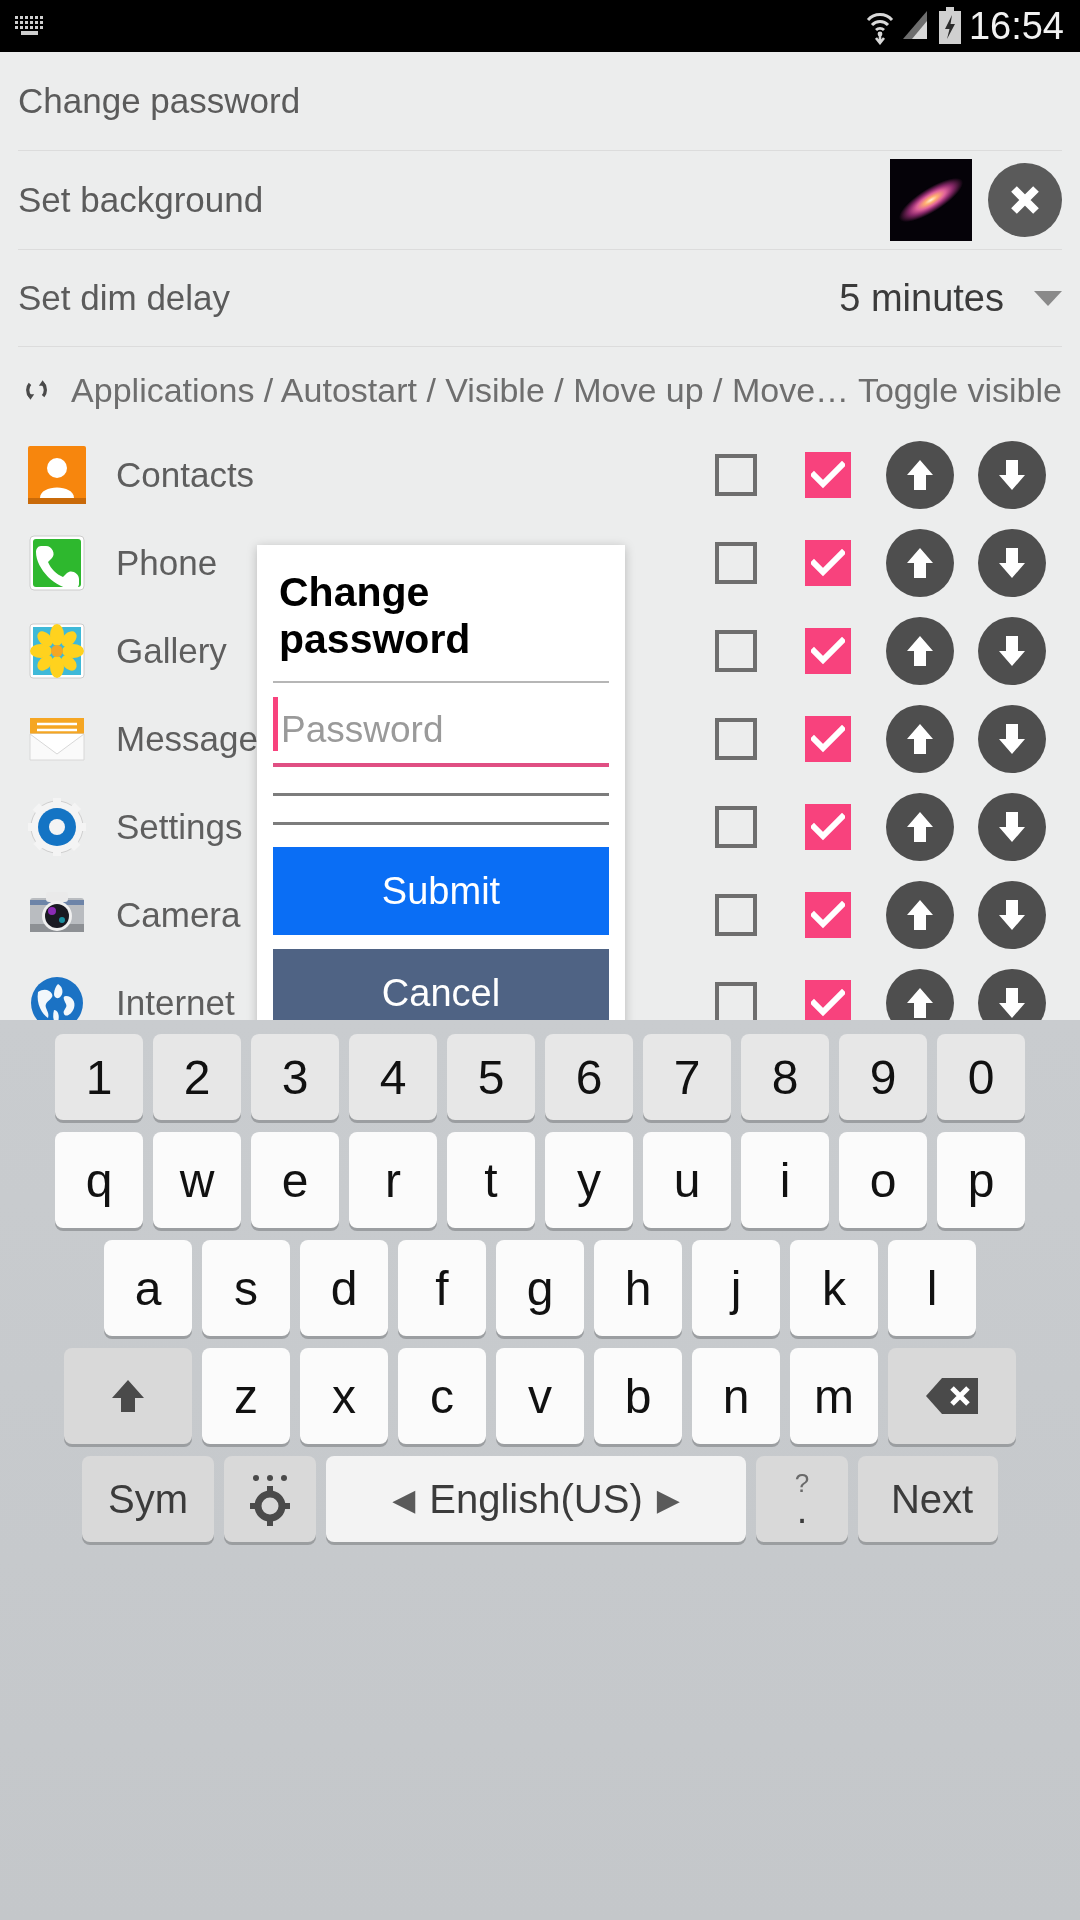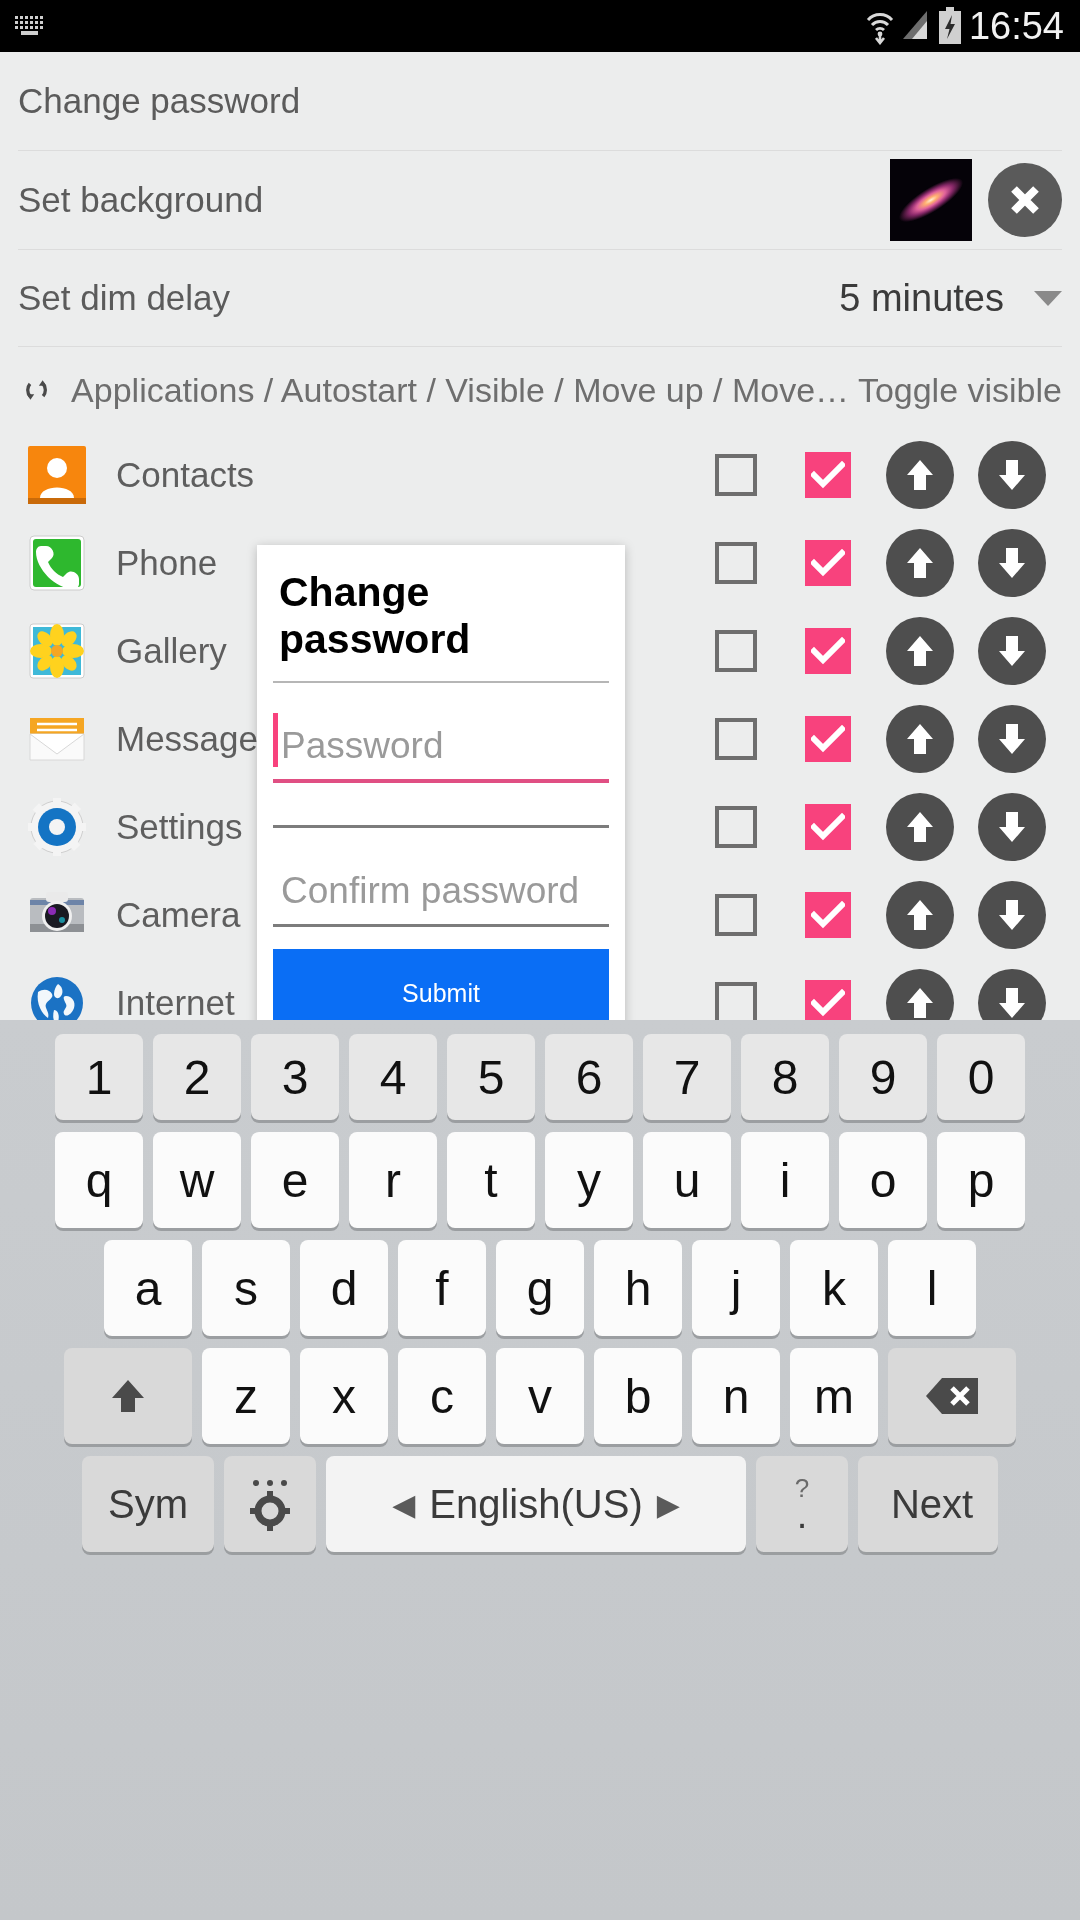--- a/index.html
+++ b/index.html
@@ -91,32 +91,32 @@
     position: absolute; left: 257px; top: 545px;
     width: 368px; background: #fff;
     box-shadow: 0 2px 10px rgba(0,0,0,0.22);
     z-index: 40;
   }
   .dlg-title {
     font-size: 41px; font-weight: bold; color: #000;
     padding: 24px 22px 18px 22px;
   }
   .dlg-titlerule { height: 2px; background: #b6b6b6; margin: 0 16px; }
-  .dlg-field { margin: 16px 16px; padding-top: 26px; position: relative; }
+  .dlg-field { margin: 0 16px; padding-top: 26px; position: relative; }
   .dlg-field .ph { font-size: 37px; color: #9a9a9a; padding-left: 8px; padding-bottom: 12px; }
   .dlg-field .rule { height: 3px; background: #7c7c7c; }
   .dlg-field.focused .rule { background: #e04f83; height: 4px; }
   .caretbar {
     position: absolute; left: 0px; bottom: 16px; width: 5px; height: 54px;
     background: #f8427d;
   }
   .dlg-btn {
     margin: 22px 16px 0 16px; height: 88px;
     display: flex; align-items: center; justify-content: center;
-    font-size: 25px; color: #fff;
+    font-size: 38px; color: #fff;
   }
   .btn-submit { background: #0a6ef5; }
   .btn-cancel { background: #4f6384; margin-top: 14px; }
 
   
   .keyboard {
     position: absolute; left: 0; bottom: 0; width: 1080px; height: 900px;
     background: linear-gradient(#c9cccf, #c4c7ca);
     z-index: 60;
     padding-top: 14px;
@@ -126,21 +126,21 @@
     background: #f3f3f3; border-radius: 8px;
     box-shadow: 0 3px 0 rgba(140,143,146,0.75);
     display: flex; align-items: center; justify-content: center;
     color: #111; font-size: 48px;
   }
   .krow1 .key { width: 88px; height: 86px; background: #e7e7e7; }
   .krow2 .key { width: 88px; height: 96px; background: #fbfbfb; }
   .krow3 .key { width: 88px; height: 96px; background: #fbfbfb; }
   .krow4 .key { width: 88px; height: 96px; background: #fbfbfb; }
   .key.wide { width: 128px; background: #d9d9d9; }
-  .krow5 .key { height: 96px; background: #d9d9d9; font-size: 40px; color: #3b3b3b; }
+  .krow5 .key { height: 86px; background: #d9d9d9; font-size: 40px; color: #3b3b3b; }
   .k-sym { width: 132px; }
   .k-gear { width: 92px; }
   .k-space { width: 420px; background: #f3f3f3 !important; font-size: 36px; color: #5a5a5a; gap: 14px; }
   .k-punct { width: 92px; }
   .k-next { width: 140px; padding-left: 8px; }
 </style>
 </head>
 <body>
 
 <div id="screen">
@@ -557,21 +557,20 @@
       <div class="caretbar"></div>
       <div class="ph">Password</div>
       <div class="rule"></div>
     </div>
 
     <div class="dlg-field">
       <div class="rule"></div>
     </div>
 
     <div class="dlg-field">
-      <div class="ph">Confirm password</div>
       <div class="rule"></div>
     </div>
 
     <div class="dlg-btn btn-submit">Submit</div>
     <div class="dlg-btn btn-cancel">Cancel</div>
     <div style="height:30px"></div>
   </div>
 
   <div class="keyboard">
     <div class="krow krow1" id="krow1">

